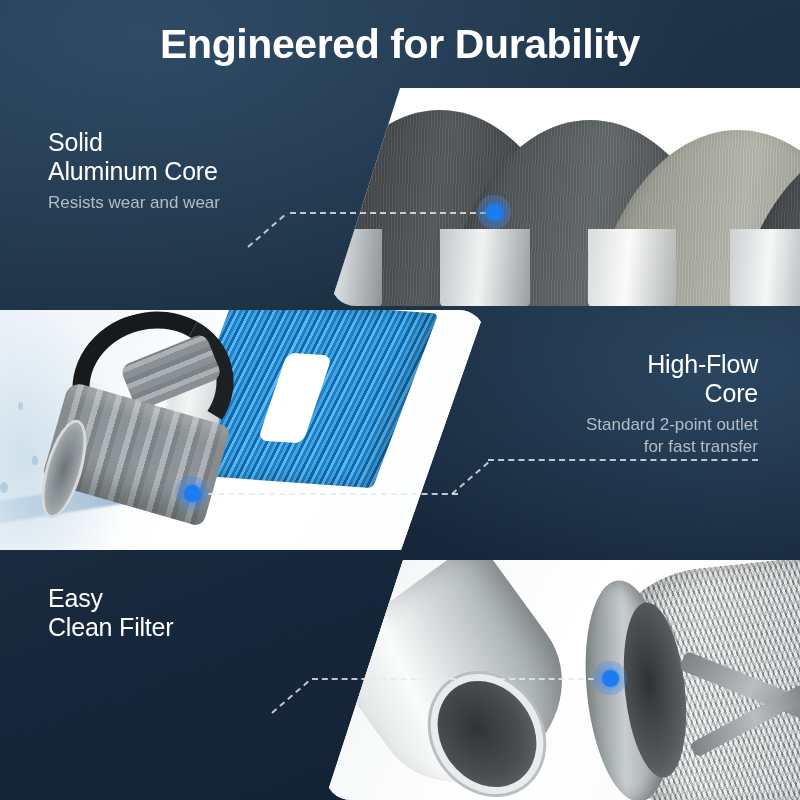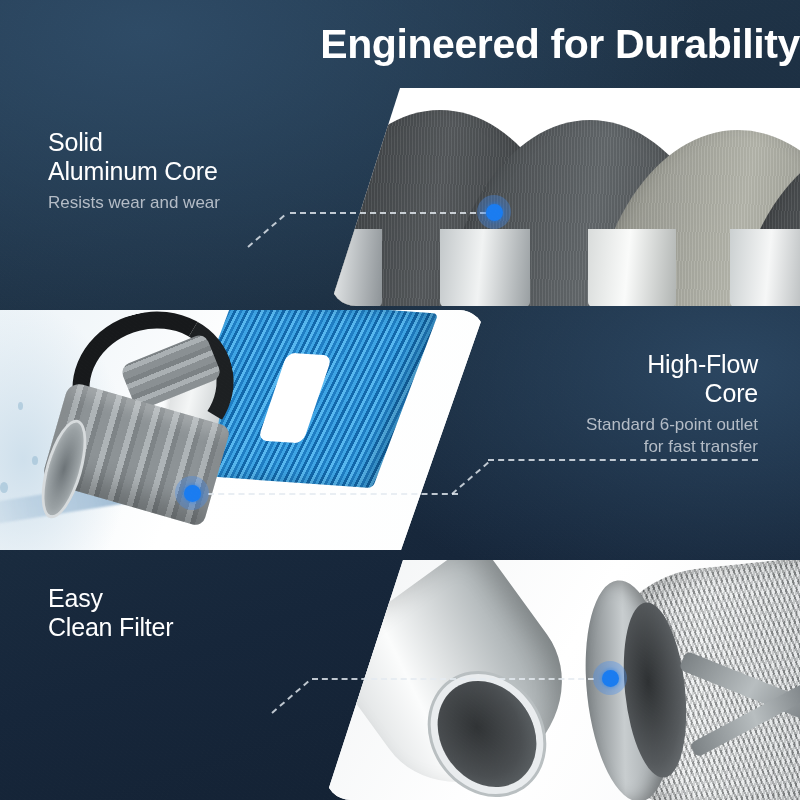--- a/index.html
+++ b/index.html
@@ -27,21 +27,21 @@
     background-image:
       repeating-linear-gradient(37deg, rgba(255,255,255,.018) 0 1px, rgba(0,0,0,0) 1px 3px),
       repeating-linear-gradient(118deg, rgba(255,255,255,.014) 0 1px, rgba(0,0,0,0) 1px 4px);
   }
 
   
   .title {
     position: absolute;
     left: 0; right: 0;
     top: 20px;
-    text-align: right;
+    text-align: center;
     color: #ffffff;
     font-size: 41px;
     font-weight: bold;
     letter-spacing: -0.4px;
     line-height: 1.2;
     white-space: nowrap;
   }
 
   
   .panel {
@@ -373,21 +373,21 @@
 
   <div class="callout co-core">
     <h2>Solid
 Aluminum Core</h2>
     <p>Resists wear and wear</p>
   </div>
 
   <div class="callout co-port">
     <h2>High-Flow
 Core</h2>
-    <p>Standard 6-point outlet
+    <p>Standard 2-point outlet
 for fast transfer</p>
   </div>
 
   <div class="callout co-filt">
     <h2>Easy
 Clean Filter</h2>
   </div>
 
   <div id="noise"></div>
 </div>

